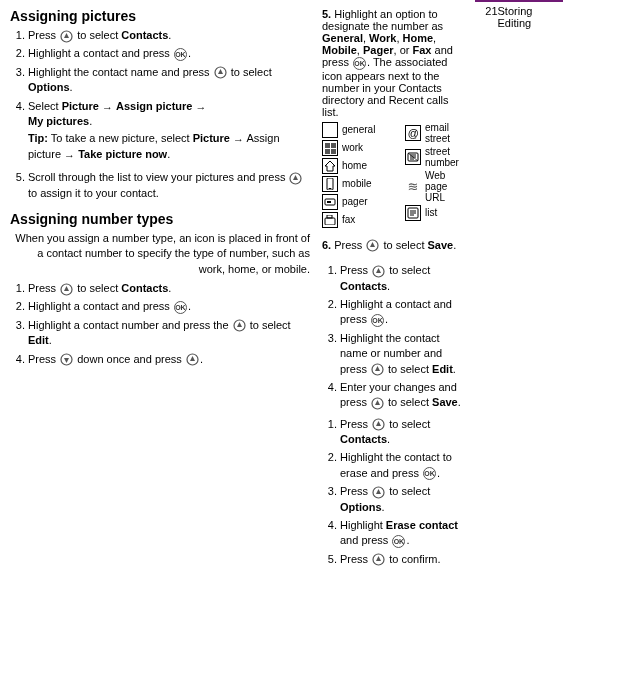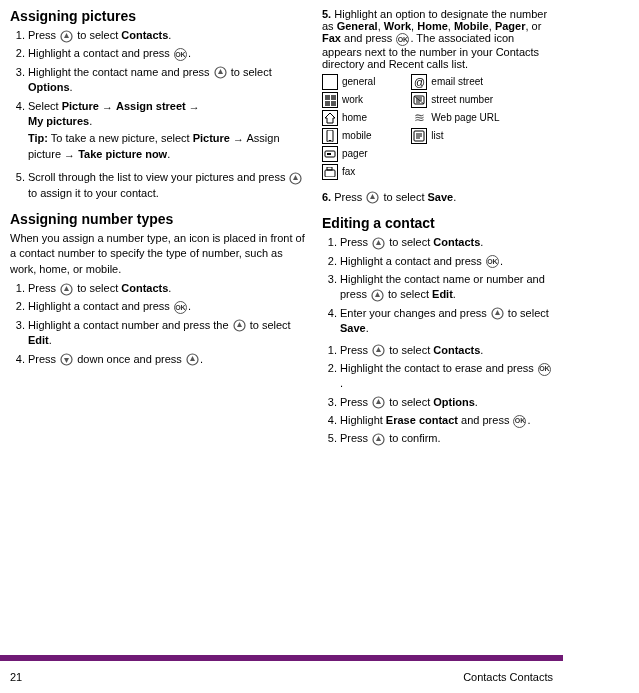--- a/index.html
+++ b/index.html
@@ -8,21 +8,20 @@
       font-size: 11px;
       background: #fff;
       width: 639px;
       min-height: 693px;
       color: #000;
     }
     .page {
       width: 563px;
       min-height: 693px;
       display: flex;
-      flex-direction: column;
     }
     .content {
       display: flex;
       flex: 1;
       padding: 8px 10px;
       gap: 12px;
     }
     .col-left {
       width: 300px;
       flex-shrink: 0;
@@ -43,36 +42,37 @@
       padding-left: 18px;
       margin-bottom: 6px;
     }
     ol li {
       margin-bottom: 3px;
       line-height: 1.4;
     }
     p {
       line-height: 1.4;
       margin-bottom: 4px;
+      text-align: right;
     }
     .tip {
       margin-left: 0;
       margin-top: 2px;
       margin-bottom: 8px;
       line-height: 1.4;
     }
     .tip-label {
       font-weight: bold;
     }
     .bold { font-weight: bold; }
     .footer {
       display: flex;
       justify-content: space-between;
-      border-top: 6px solid #701a75;
-      padding: 10px 10px;
+      border-top: 2px solid #701a75;
+      padding: 3px 10px;
       font-size: 11px;
     }
 
     
     .icon-table {
       display: flex;
       gap: 8px;
       margin: 4px 0;
     }
     .icon-col {
@@ -157,21 +157,21 @@
           Highlight the contact name and press
           <span class="nav-icon">
             <svg viewBox="0 0 13 13">
                 <circle cx="6.5" cy="6.5" r="5.5" fill="none" stroke="#555" stroke-width="1.2"></circle>
                 <polygon points="6.5,3 9,8 4,8" fill="#555"></polygon>
               </svg>
           </span>
           to select <span class="bold">Options</span>.
         </li>
         <li>
-          Select <span class="bold">Picture</span> → <span class="bold">Assign street</span> →<br>
+          Select <span class="bold">Picture</span> → <span class="bold">Assign picture</span> →<br>
           <span class="bold">My pictures</span>.
           <div class="tip">
             <span class="tip-label">Tip:</span>  To take a new picture, select <span class="bold">Picture</span> → Assign picture → <span class="bold">Take picture now</span>.
           </div>
         </li>
         <li>
           Scroll through the list to view your pictures and press
           <span class="nav-icon">
             <svg viewBox="0 0 13 13">
                 <circle cx="6.5" cy="6.5" r="5.5" fill="none" stroke="#555" stroke-width="1.2"></circle>
@@ -330,21 +330,20 @@
         Press
         <span class="nav-icon">
           <svg viewBox="0 0 13 13">
               <circle cx="6.5" cy="6.5" r="5.5" fill="none" stroke="#555" stroke-width="1.2"></circle>
               <polygon points="6.5,3 9,8 4,8" fill="#555"></polygon>
             </svg>
         </span>
         to select <span class="bold">Save</span>.
       </div>
 
-      <div class="section-title">Editing a contact</div>
       <ol>
         <li>
           Press
           <span class="nav-icon">
             <svg viewBox="0 0 13 13">
                 <circle cx="6.5" cy="6.5" r="5.5" fill="none" stroke="#555" stroke-width="1.2"></circle>
                 <polygon points="6.5,3 9,8 4,8" fill="#555"></polygon>
               </svg>
           </span>
           to select <span class="bold">Contacts</span>.
@@ -414,15 +413,15 @@
           </span>
           to confirm.
         </li>
       </ol>
 
     </div>
   </div>
 
   <div class="footer">
     <span>21</span>
-    <span>Contacts Contacts</span>
+    <span>Storing Editing</span>
   </div>
 </div>
 
 </body></html>

